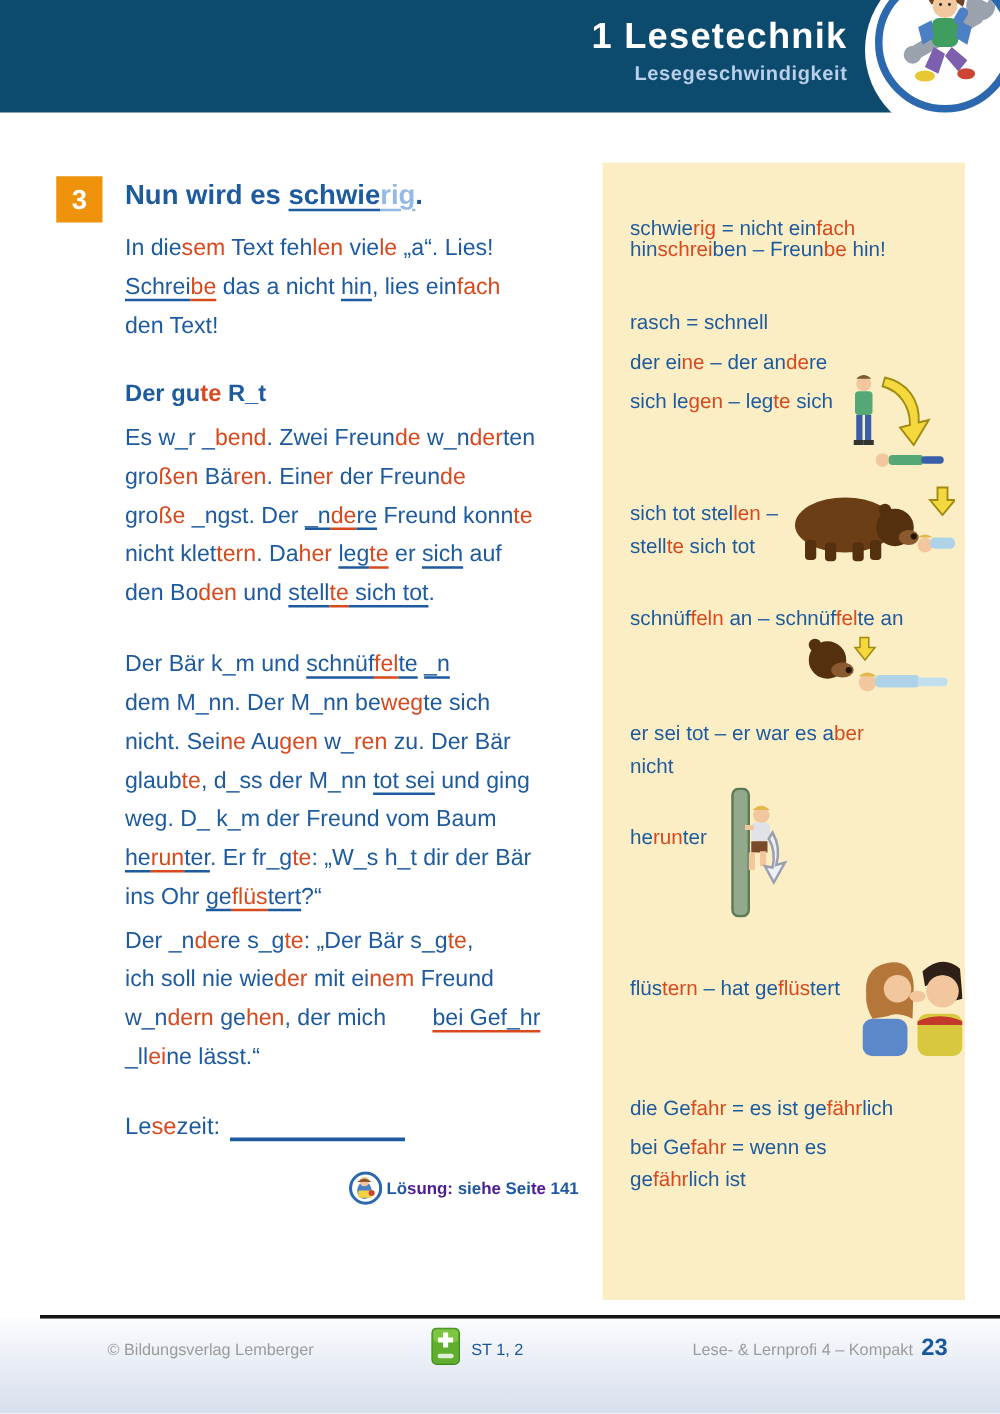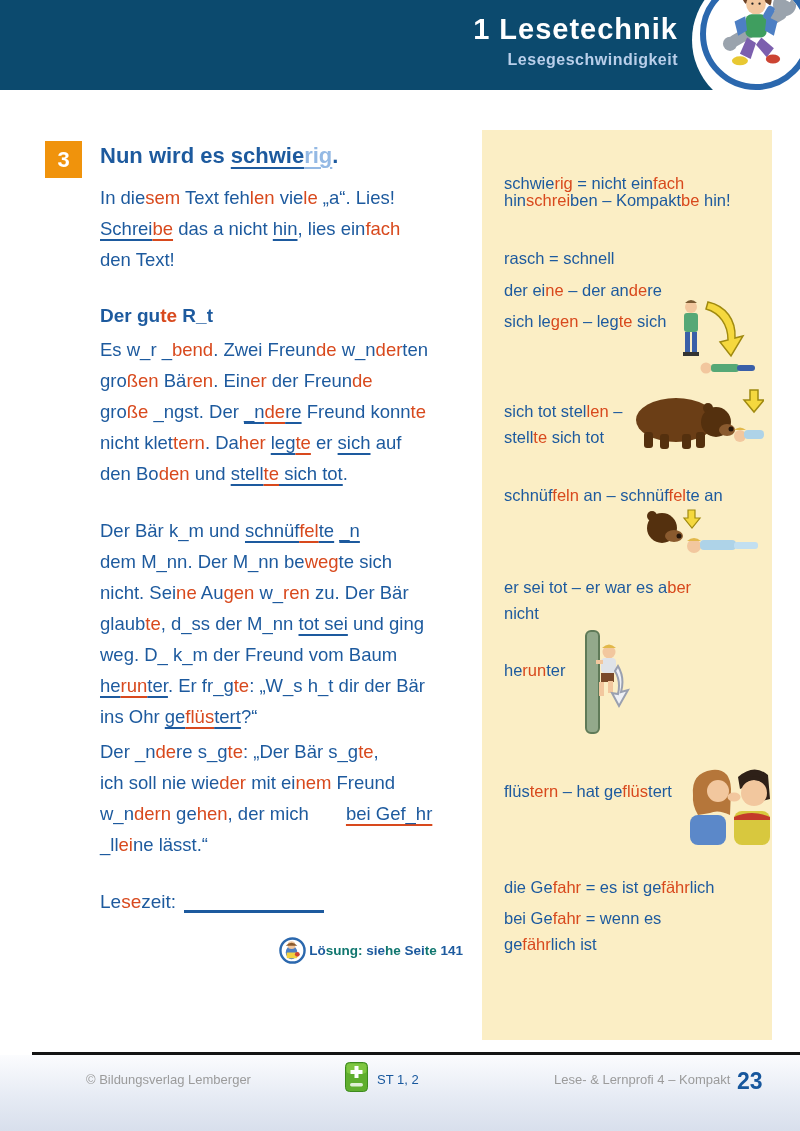--- a/index.html
+++ b/index.html
@@ -10,21 +10,21 @@
   .header-bar{position:absolute;left:0;top:0;width:100%;height:90px;background:#0c4a6e;}
   .header-text{position:absolute;right:122px;top:13px;text-align:right;}
   .header-title{color:#ffffff;font-size:29px;font-weight:bold;letter-spacing:1px;}
   .header-subtitle{color:#b9cfea;font-size:16px;font-weight:bold;margin-top:5px;letter-spacing:.5px;}
   .badge-outer{position:absolute;left:692px;top:-30px;width:140px;height:140px;border-radius:50%;background:#fff;z-index:5;}
   .badge-inner{position:absolute;left:8px;top:8px;width:112px;height:112px;border:6px solid #2b68ae;
                border-radius:50%;background:#fff;overflow:hidden;box-sizing:border-box;}
   .badge-inner svg{width:100%;height:100%;}
 
   
-  .c-b{color:#1d5a9e;} .c-r{color:#d8491d;} .c-lb{color:#94b9e4;} .c-m{color:#0f766e;}
+  .c-b{color:#1d5a9e;} .c-r{color:#d8491d;} .c-lb{color:#94b9e4;} .c-m{color:#4c1d95;}
   .seg-u{text-decoration:underline;text-decoration-thickness:2px;text-underline-offset:3.5px;}
   .seg-ur{text-decoration-color:#d8491d;margin-left:32px;}
 
   
   .num-badge{position:absolute;left:45px;top:141px;width:37px;height:37px;background:#f0930c;
              color:#fff;font-size:22px;font-weight:bold;display:flex;align-items:center;justify-content:center;}
   .main-col{position:absolute;left:100px;top:142px;width:375px;}
   .ex-title{font-size:22px;font-weight:bold;line-height:28px;margin:0 0 12px 0;white-space:nowrap;}
   .tline{white-space:nowrap;}
   .main-col .tline{font-size:18.5px;line-height:31px;}
@@ -53,21 +53,21 @@
   .img5{left:208px;top:635px;width:80px;height:80px;}
 
   
   .footer-rule{position:absolute;left:32px;right:0;top:1052px;height:3px;background:#141414;}
   .footer{position:absolute;left:0;right:0;top:1055px;bottom:0;
           background:linear-gradient(180deg,#fbfcfe 0%,#e6ebf4 55%,#d8dfec 100%);}
   .f-copy{position:absolute;left:86px;top:17px;font-size:13px;color:#9b9b9b;}
   .st-icon{position:absolute;left:345px;top:7px;width:23px;height:30px;}
   .f-st{position:absolute;left:377px;top:17px;font-size:13px;color:#17579d;}
   .f-series{position:absolute;left:528px;top:17px;font-size:13px;color:#9b9b9b;margin-left:26px;}
-  .f-page{position:absolute;left:737px;top:13px;font-size:23px;font-weight:bold;color:#17579d;}
+  .f-page{position:absolute;left:737px;top:13px;font-size:19px;font-weight:bold;color:#17579d;}
 </style>
 </head>
 <body>
 
 <div class="page">
 
   <div class="header-bar">
     <div class="header-text">
       <div class="header-title">1 Lesetechnik</div>
       <div class="header-subtitle">Lesegeschwindigkeit</div>
@@ -144,21 +144,21 @@
       </svg>
       <span><span class="c-b">Lö</span><span class="c-m">sung:</span><span class="c-b"> sie</span><span class="c-m">he</span><span class="c-b"> Sei</span><span class="c-m">te</span><span class="c-b"> 141</span></span>
     </div>
   </div>
 
   <div class="sidebar">
     <div class="sb-entry e1">
         <div class="tline"><span class="c-b">schwie</span><span class="c-r">rig</span><span class="c-b"> = nicht ein</span><span class="c-r">fach</span></div>
       </div>
     <div class="sb-entry e2">
-        <div class="tline"><span class="c-b">hin</span><span class="c-r">schrei</span><span class="c-b">ben</span><span class="c-b"> – Kompakt</span><span class="c-r">be</span><span class="c-b"> hin!</span></div>
+        <div class="tline"><span class="c-b">hin</span><span class="c-r">schrei</span><span class="c-b">ben</span><span class="c-b"> – Freun</span><span class="c-r">be</span><span class="c-b"> hin!</span></div>
       </div>
     <div class="sb-entry e3">
         <div class="tline"><span class="c-b">rasch = schnell</span></div>
       </div>
     <div class="sb-entry e4">
         <div class="tline"><span class="c-b">der ei</span><span class="c-r">ne</span><span class="c-b"> – der an</span><span class="c-r">de</span><span class="c-b">re</span></div>
       </div>
     <div class="sb-entry e5">
         <div class="tline"><span class="c-b">sich le</span><span class="c-r">gen</span><span class="c-b"> – leg</span><span class="c-r">te</span><span class="c-b"> sich</span></div>
       </div>

